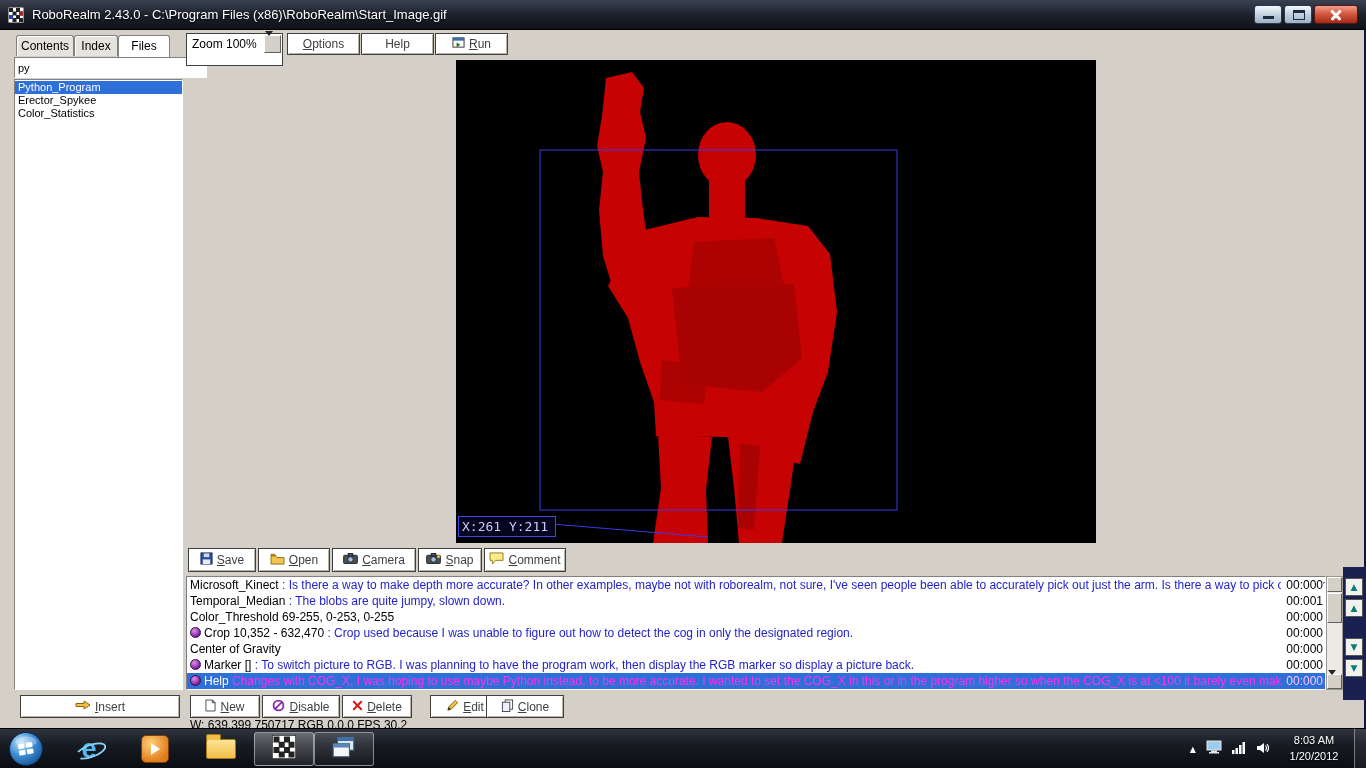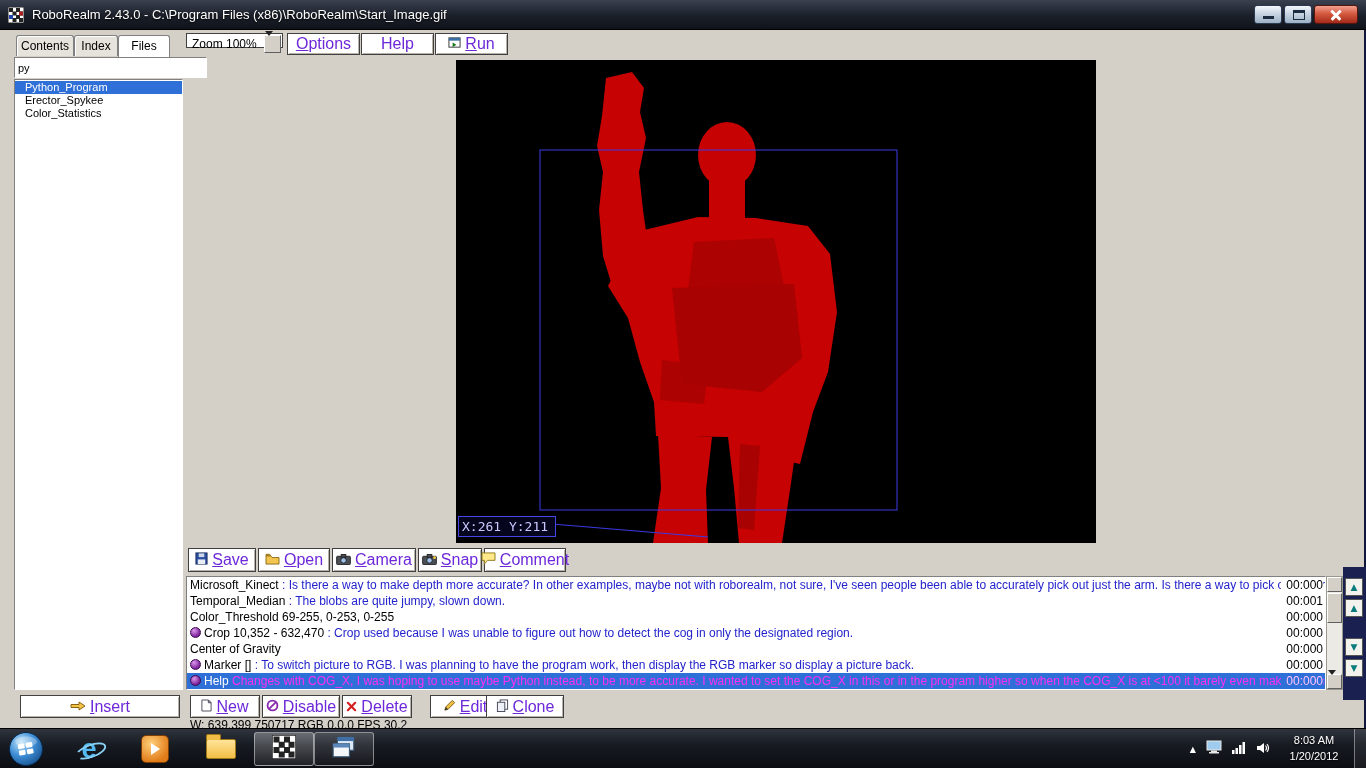--- a/index.html
+++ b/index.html
@@ -30,30 +30,30 @@
   .tab{position:absolute;top:5px;height:21px;background:#E6E3DC;border:1px solid #808080;border-bottom:none;
     border-radius:3px 3px 0 0;font-size:12px;text-align:center;line-height:20px;box-shadow:inset 1px 1px 0 #fff}
   .tab.active{background:#fff;height:22px;z-index:2}
   #tab-contents{left:16px;width:58px}
   #tab-index{left:74px;width:44px}
   #tab-search{left:118px;width:52px}
   #module-search{position:absolute;left:14px;top:27px;width:193px;height:21px;background:#fff;
     border:1px solid;border-color:#808080 #fff #fff #808080;font-size:11px;padding:0 3px;font-family:inherit}
   #module-list{position:absolute;left:14px;top:49px;width:169px;height:611px;background:#fff;
     border:1px solid;border-color:#808080 #fff #fff #808080;font-size:11px;padding-top:1px;overflow:hidden}
-  .list-item{height:13px;line-height:13px;padding-left:10px;white-space:nowrap;color:#000}
+  .list-item{height:13px;line-height:13px;padding-left:3px;white-space:nowrap;color:#000}
   .list-item.selected{background:var(--sel);color:#fff}
 
   
   .cbtn{position:absolute;background:#fff;border:1px solid #404040;
-    box-shadow:inset 1px 1px 0 #fff,inset -1px -1px 0 #b6b2a8;font-size:16px;color:#6d28d9;
+    box-shadow:inset 1px 1px 0 #fff,inset -1px -1px 0 #b6b2a8;font-size:12px;color:#404040;
     display:flex;align-items:center;justify-content:center;gap:4px;white-space:nowrap}
 
   
-  #zoom-combo{position:absolute;left:186px;top:3px;width:97px;height:15px;background:#fff;border:1px solid #404040;font-size:12px}
+  #zoom-combo{position:absolute;left:186px;top:3px;width:97px;height:33px;background:#fff;border:1px solid #404040;font-size:12px}
   #zoom-combo .val{position:absolute;left:5px;top:0;line-height:20px}
   #zoom-drop{position:absolute;right:1px;top:1px;width:17px;height:18px;background:var(--face);
     border:1px solid;border-color:#fff #606060 #606060 #fff}
   .tri-down{width:0;height:0;border:4px solid transparent;border-top:5px solid #222;margin:7px auto 0}
   #options-btn{left:287px;top:3px;width:73px;height:22px}
   #help-btn{left:361px;top:3px;width:73px;height:22px}
   #run-btn{left:435px;top:3px;width:73px;height:22px}
 
   
   #image-area{position:absolute;left:456px;top:30px;width:640px;height:483px;background:#000;overflow:hidden}

